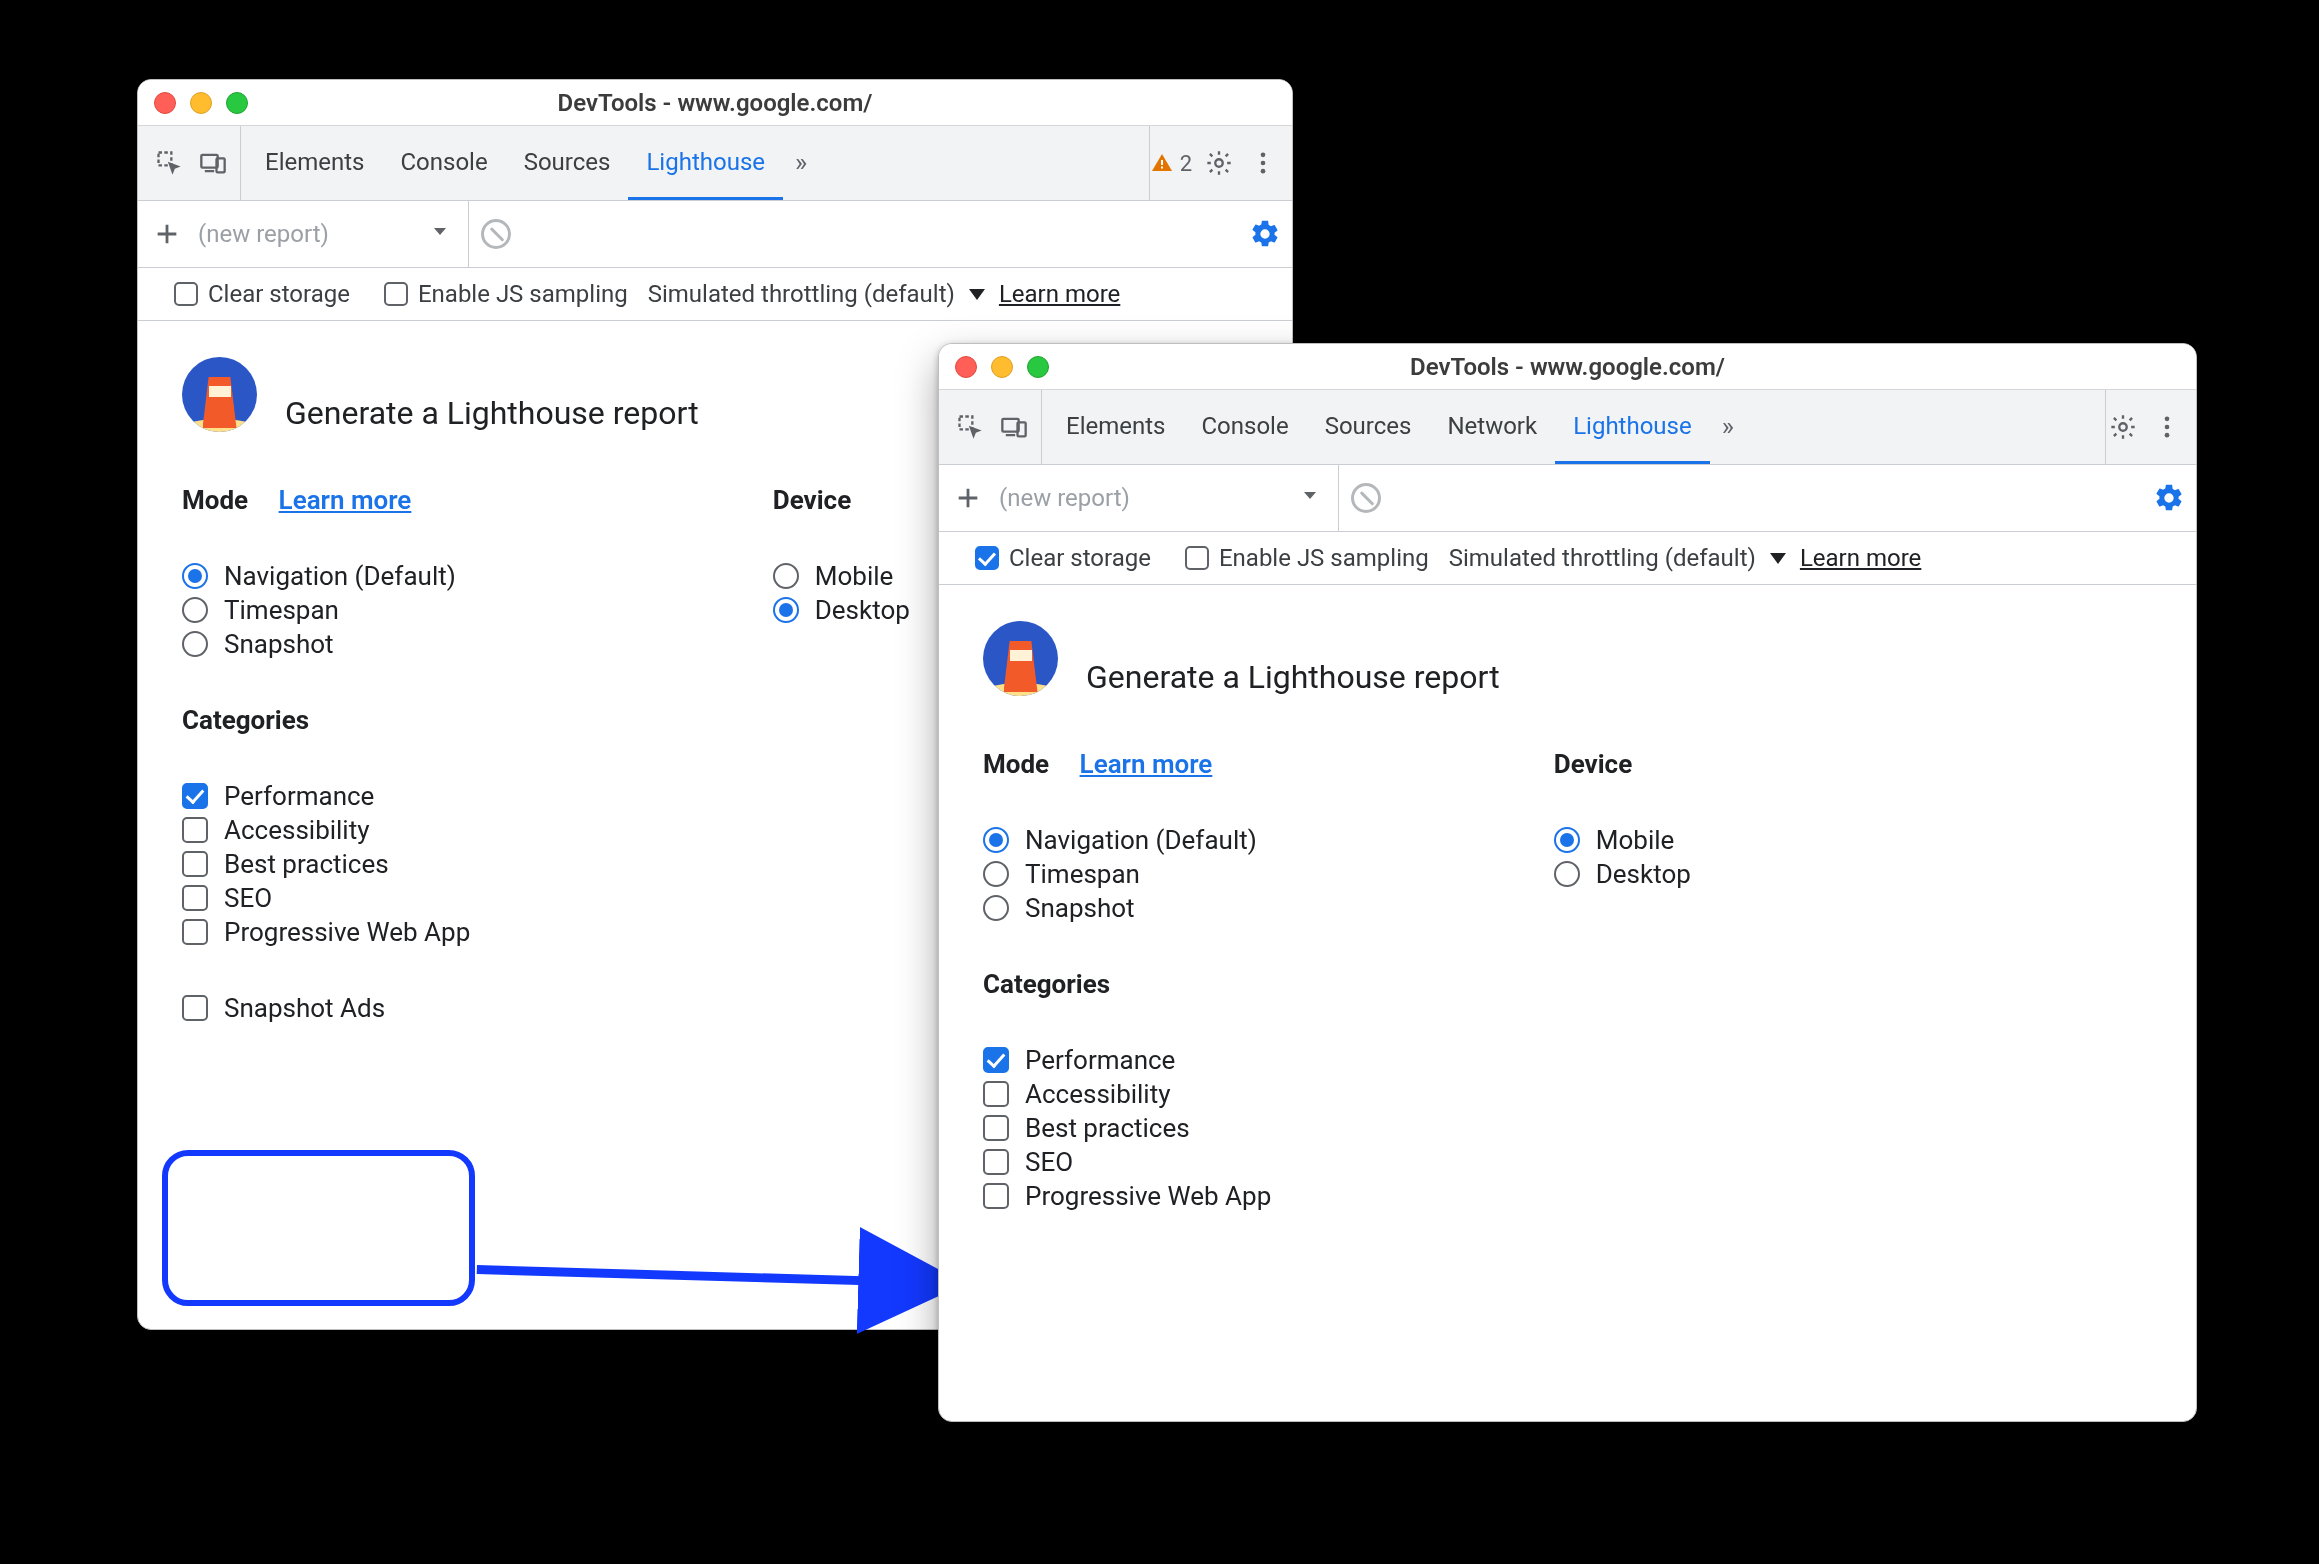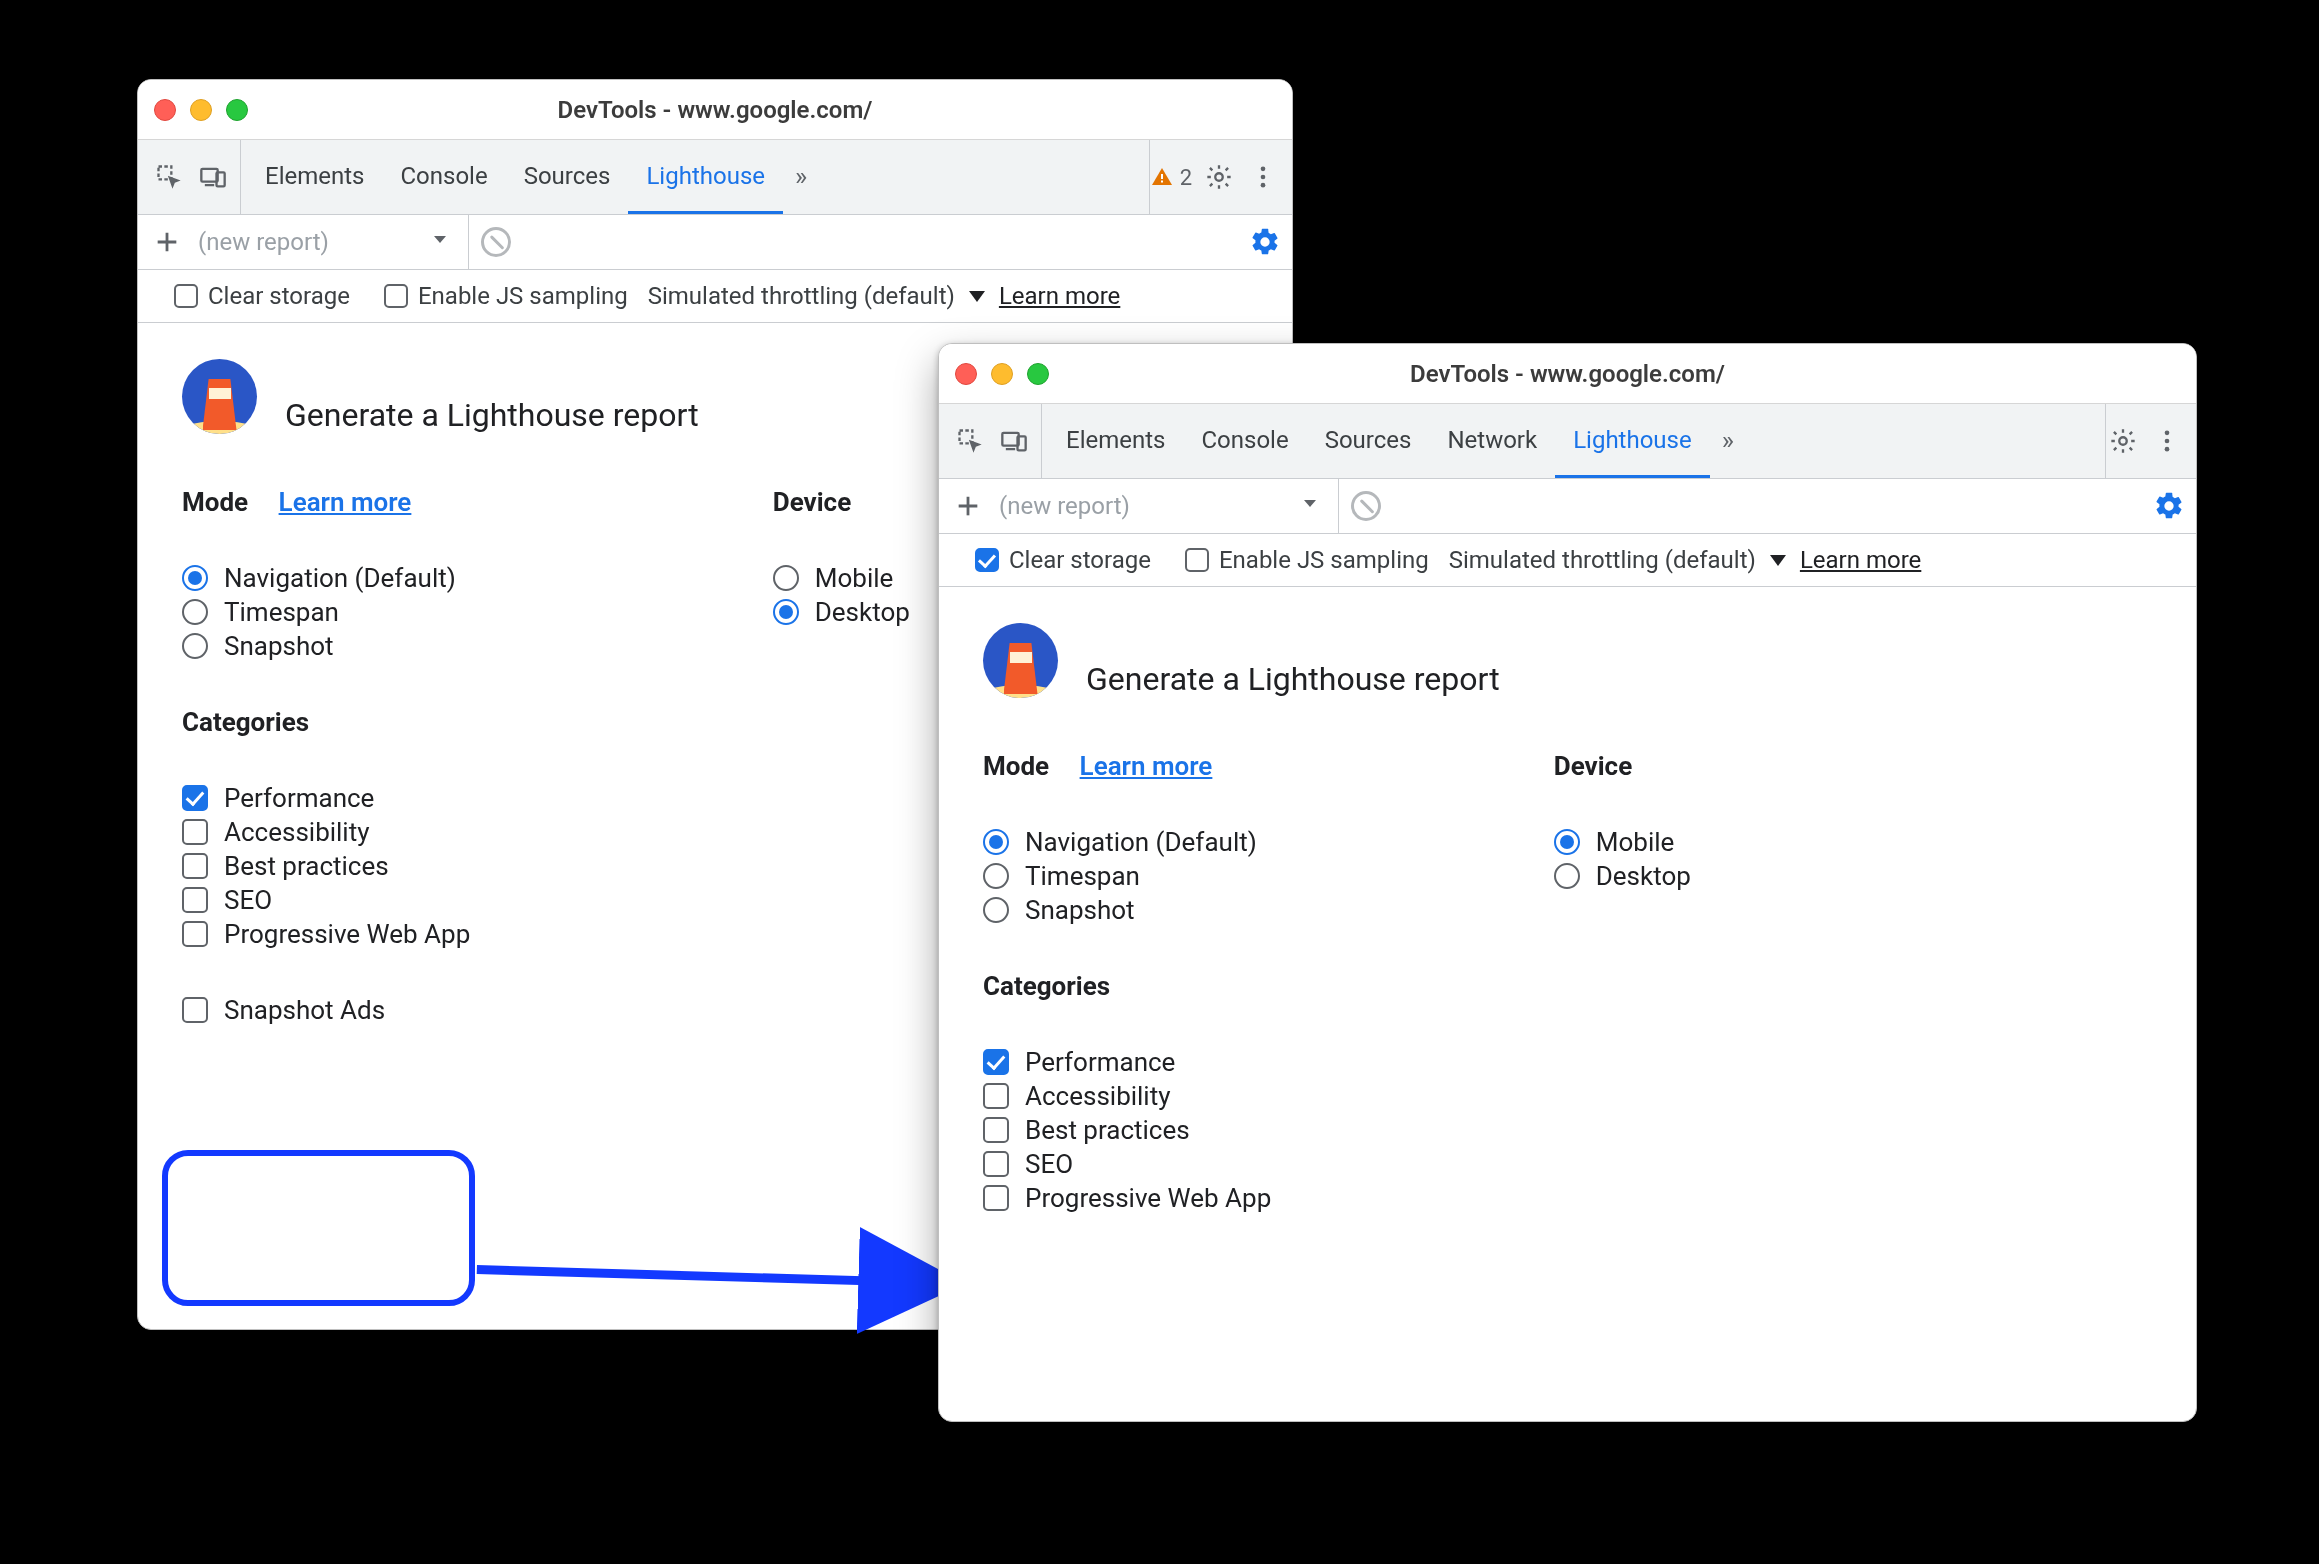--- a/index.html
+++ b/index.html
@@ -26,21 +26,21 @@
 
   .window {
     position: absolute;
     background: #fff;
     border-radius: 14px;
     box-shadow: 0 18px 40px rgba(0,0,0,.35), 0 2px 6px rgba(0,0,0,.25);
     overflow: hidden;
     border: 1px solid #bfbfbf;
   }
   .titlebar {
-    height: 60px;
+    height: 46px;
     display: flex;
     align-items: center;
     padding: 0 16px;
     border-bottom: 1px solid #d6d6d6;
     position: relative;
     background: #fff;
   }
   .traffic { display: flex; gap: 14px; align-items: center; }
   .dot { width: 22px; height: 22px; border-radius: 50%; }
   .dot.red { background: #ff5f57; border: 1px solid #e1483f; }
@@ -79,21 +79,21 @@
   .tabstrip .right-tools {
     margin-left: auto;
     display: flex; align-items: center; gap: 10px;
     padding-right: 12px;
     border-left: 1px solid var(--border);
   }
   .warn-badge { display: inline-flex; align-items: center; gap: 6px; color: #5f6368; font-size: 22px; }
   .warn-tri { color: var(--warn); }
 
   .toolbar2 {
-    height: 55px;
+    height: 67px;
     background: #fff;
     border-bottom: 1px solid var(--border);
     display: flex;
     align-items: center;
     padding: 0 10px 0 10px;
     gap: 12px;
   }
   .plus { width: 38px; height: 38px; display:flex; align-items:center; justify-content:center; color:#5f6368; }
   .report-select {
     display: flex; align-items: center; gap: 99px;

